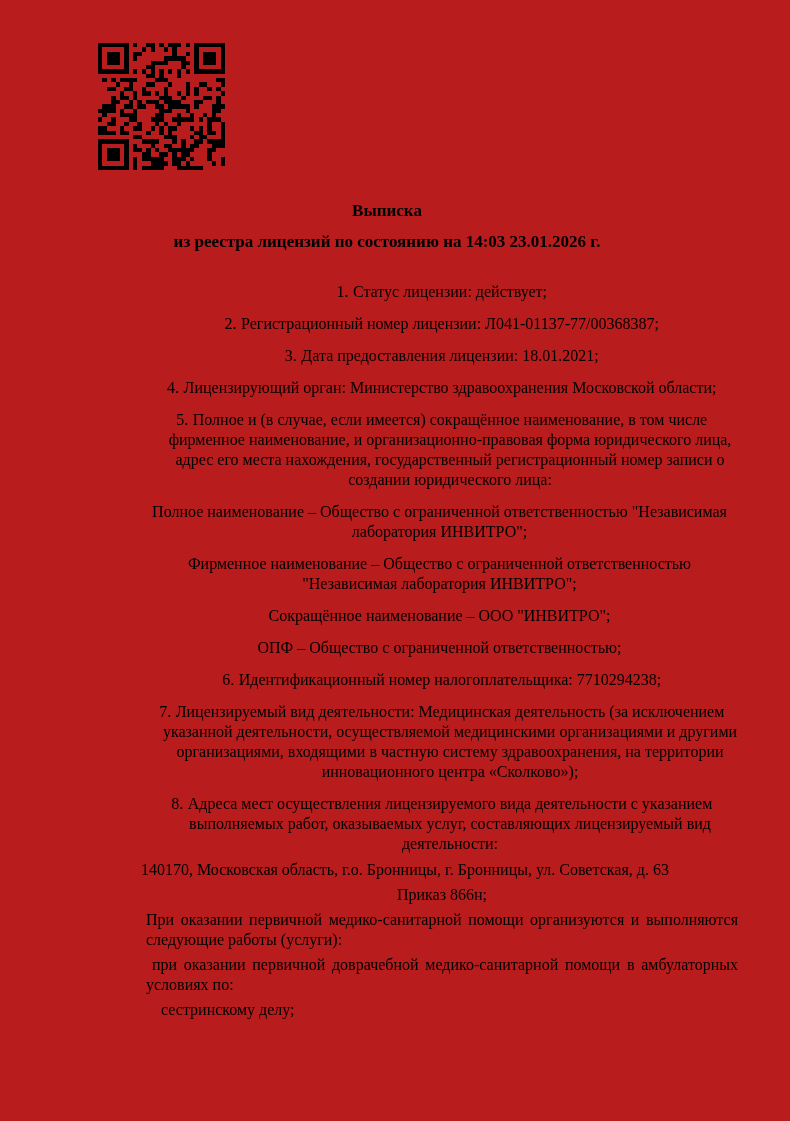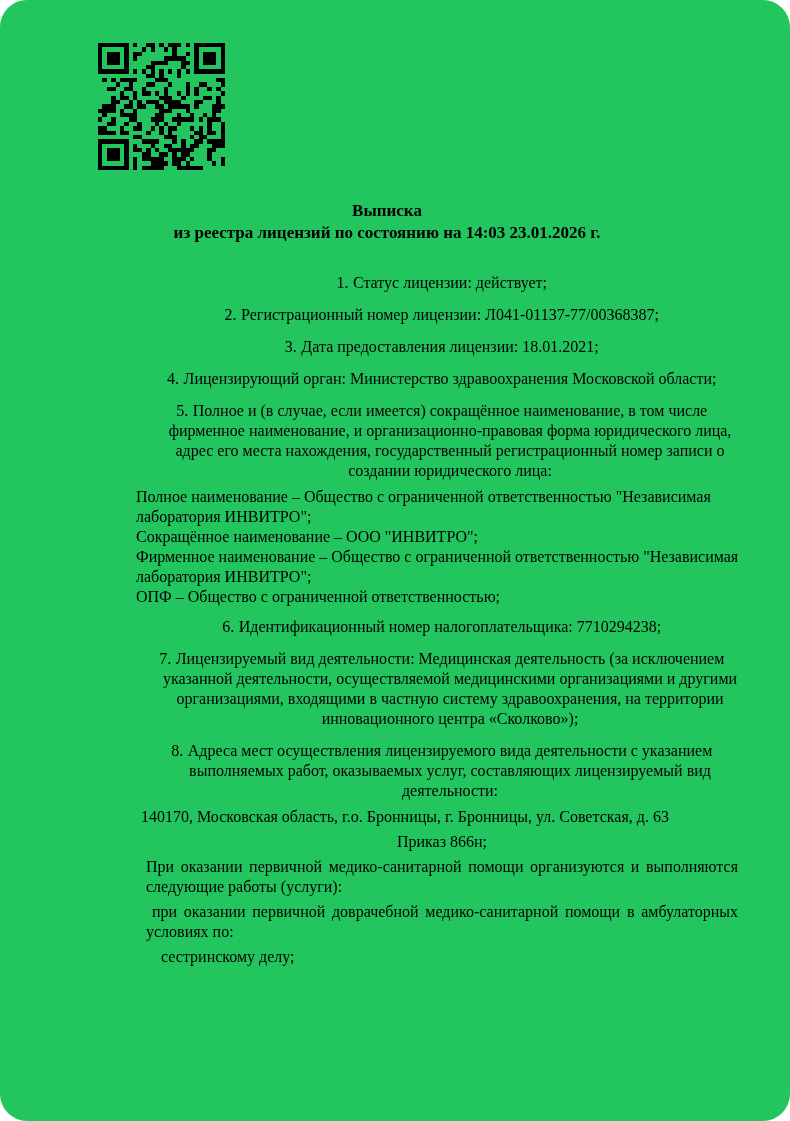--- a/index.html
+++ b/index.html
@@ -1,27 +1,26 @@
 <!DOCTYPE html>
 <html lang="ru"><head>
 <meta charset="utf-8">
 <style>
   * { margin: 0; padding: 0; box-sizing: border-box; }
   html, body { background: #ffffff; }
   .page {
     position: relative;
     width: 790px;
     height: 1121px;
-    background: #22c55e;
+    background: #b91c1c;
     color: #000000;
     font-family: "Liberation Serif", "DejaVu Serif", serif;
     font-size: 16px;
     line-height: 20px;
     overflow: hidden;
-    border-radius: 27px;
   }
   .qr {
     position: absolute;
     left: 98px;
     top: 43px;
     width: 127px;
     height: 127px;
   }
   .qr svg { display: block; width: 127px; height: 127px; fill: #000000; }
   .content {
@@ -33,35 +32,36 @@
   }
   .doc-title {
     font-size: 17px;
     font-weight: bold;
     line-height: 22px;
   }
   .doc-subtitle {
     font-size: 17px;
     font-weight: bold;
     line-height: 22px;
+    margin-top: 9px;
   }
   .items-start { margin-top: 29px; }
   p.item {
     padding-left: 21px;       
     margin-bottom: 12px;
     text-align: center;
   }
   p.item .num {
     display: inline-block;
     width: 21px;
     margin-left: -21px;
   }
   p.item.tight { margin-bottom: 6px; }
   .org-block { margin-bottom: 10px; }
-  .org-block p { margin: 0; }
+  .org-block p { margin: 12px; text-align: center; }
   .activity p { margin: 5px; }
   .ind1 { margin-left: 10px !important; text-align: center; }
   .ind2 { margin-left: 10px !important; text-indent: 6px; }
   .ind3 { margin-left: 25px !important; }
   .just { text-align: justify; }
 </style>
 </head>
 <body>
 
 <div class="page">
@@ -469,22 +469,22 @@
     <p class="item"><span class="num">2.</span><span>Регистрационный номер лицензии: Л041-01137-77/00368387;</span></p>
 
     <p class="item"><span class="num">3.</span><span>Дата предоставления лицензии: 18.01.2021;</span></p>
 
     <p class="item"><span class="num">4.</span><span>Лицензирующий орган: Министерство здравоохранения Московской области;</span></p>
 
     <p class="item tight"><span class="num">5.</span><span>Полное и (в случае, если имеется) сокращённое наименование, в том числе фирменное наименование, и организационно-правовая форма юридического лица, адрес его места нахождения, государственный регистрационный номер записи о создании юридического лица:</span></p>
 
     <div class="org-block">
       <p>Полное наименование – Общество с ограниченной ответственностью "Независимая лаборатория ИНВИТРО";</p>
+      <p>Фирменное наименование – Общество с ограниченной ответственностью "Независимая лаборатория ИНВИТРО";</p>
       <p>Сокращённое наименование – ООО "ИНВИТРО";</p>
-      <p>Фирменное наименование – Общество с ограниченной ответственностью "Независимая лаборатория ИНВИТРО";</p>
       <p>ОПФ – Общество с ограниченной ответственностью;</p>
     </div>
 
     <p class="item"><span class="num">6.</span><span>Идентификационный номер налогоплательщика: 7710294238;</span></p>
 
     <p class="item"><span class="num">7.</span><span>Лицензируемый вид деятельности: Медицинская деятельность (за исключением указанной деятельности, осуществляемой медицинскими организациями и другими организациями, входящими в частную систему здравоохранения, на территории инновационного центра «Сколково»);</span></p>
 
     <p class="item tight"><span class="num">8.</span><span>Адреса мест осуществления лицензируемого вида деятельности с указанием выполняемых работ, оказываемых услуг, составляющих лицензируемый вид деятельности:</span></p>
 
     <div class="activity">

